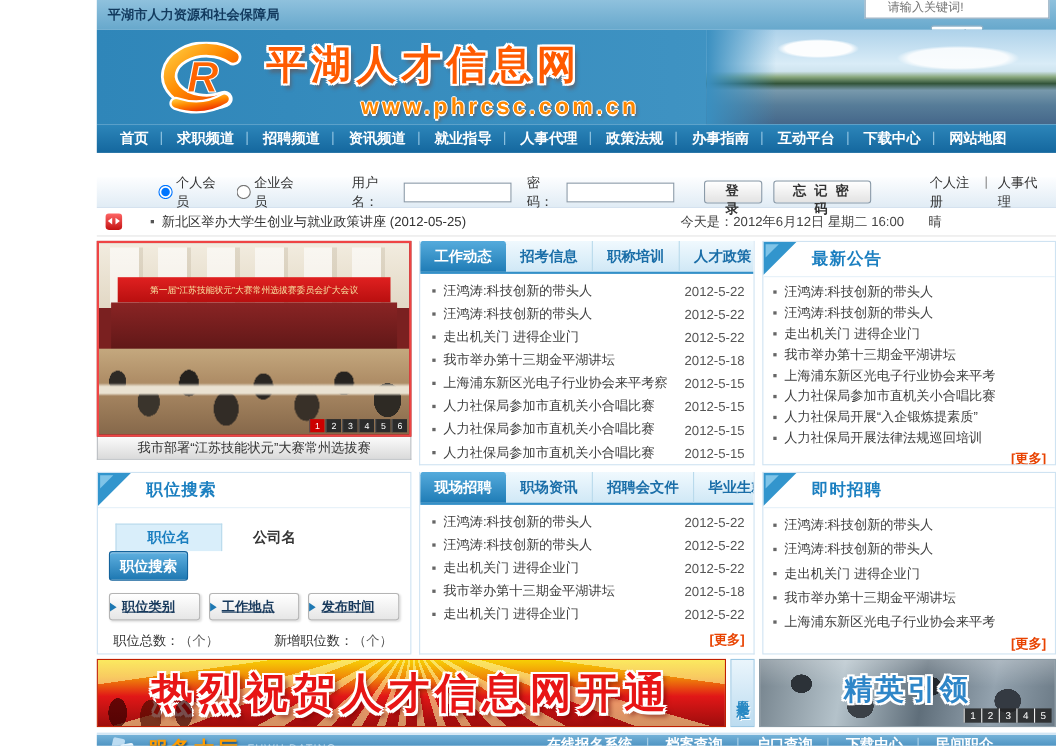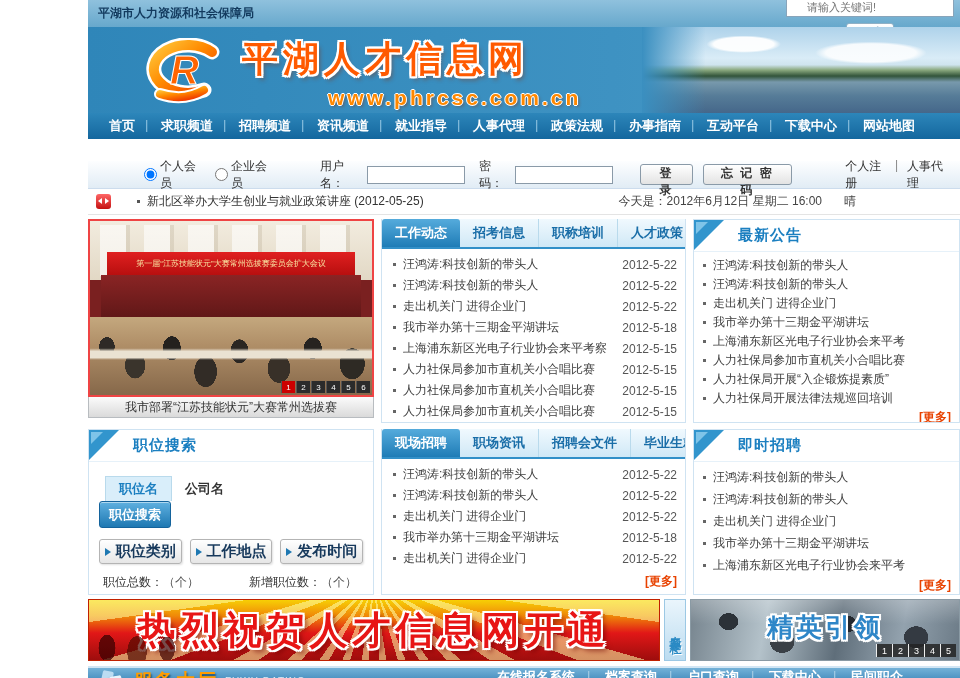--- a/index.html
+++ b/index.html
@@ -112,31 +112,31 @@
   .corner::after{content:"";position:absolute;left:2px;top:-28px;width:0;height:0;border-top:12px solid #7fc4e8;border-right:12px solid transparent;}
   .sb-title{margin-left:44px;font-size:15px;font-weight:bold;color:#1b7fc0;letter-spacing:1px;}
   .sb-list{flex:1;padding:4px 8px 0 4px;list-style:none;}
   .sb-list li{display:flex;align-items:center;height:19px;font-size:12px;color:#404040;cursor:pointer;}
   .sb-list .t{white-space:nowrap;overflow:hidden;}
   .row2 .sb-list li{height:22px;}
 
   
   .jobsearch{width:286px;flex:none;background:#fff;border:1px solid #cfe3f2;position:relative;overflow:hidden;}
   .js-tabs{margin:14px 0 0 16px;display:flex;font-size:13px;font-weight:bold;align-items:flex-end;}
-  .js-tab{padding:3px 13px;color:#333;cursor:pointer;}
+  .js-tab{padding:3px 28px;color:#333;cursor:pointer;}
   .js-tab.active{color:#1b7fc0;background:#d9eefa;border:1px solid #b9daec;border-bottom:0;}
   .js-search{display:flex;margin:0 10px;gap:6px;align-items:center;}
   .js-inwrap{flex:1;position:relative;}
   .js-inwrap .mag{position:absolute;left:7px;top:6px;}
   .js-inwrap input{width:100%;height:25px;border:1px solid #8a9aa8;font-size:12px;padding:0 4px 0 24px;color:#333;}
   .js-btn{width:72px;height:27px;background:linear-gradient(#5fb0e0,#1e78b2);border:1px solid #14639c;border-radius:3px;
     color:#fff;font-weight:bold;font-size:13px;cursor:pointer;box-shadow:inset 0 1px 0 rgba(255,255,255,.5);}
   .js-filters{display:flex;gap:8px;margin:11px 10px 0;}
   .f-btn{flex:1;height:25px;background:linear-gradient(#ffffff,#e6e6e6);border:1px solid #b4b4b4;border-radius:3px;
-    display:flex;align-items:center;justify-content:center;font-weight:bold;color:#17395c;font-size:15px;cursor:pointer;box-shadow:1px 1px 2px rgba(0,0,0,.12);}
+    display:flex;align-items:center;font-weight:bold;color:#17395c;font-size:12px;cursor:pointer;box-shadow:1px 1px 2px rgba(0,0,0,.12);text-decoration:underline;}
   .tri{width:0;height:0;border-left:6px solid #1e78b2;border-top:4px solid transparent;border-bottom:4px solid transparent;margin-right:5px;}
   .js-stats{margin:10px 14px 0;font-size:12px;color:#333;display:grid;grid-template-columns:auto 1fr auto auto;row-gap:9px;align-items:center;}
   .js-stats .u{color:#555;padding-right:2px;}
   .js-stats .u1{margin-right:14px;}
 
   
   .banners{height:62px;margin-top:4px;gap:4px;}
   .banner-left{width:572px;flex:none;border:1px solid #c02000;position:relative;overflow:hidden;cursor:pointer;
     background:linear-gradient(180deg,#f7cf05 0%,#f08a08 26%,#e11717 55%,#9e0d0d 100%);
     display:flex;align-items:center;justify-content:center;}

